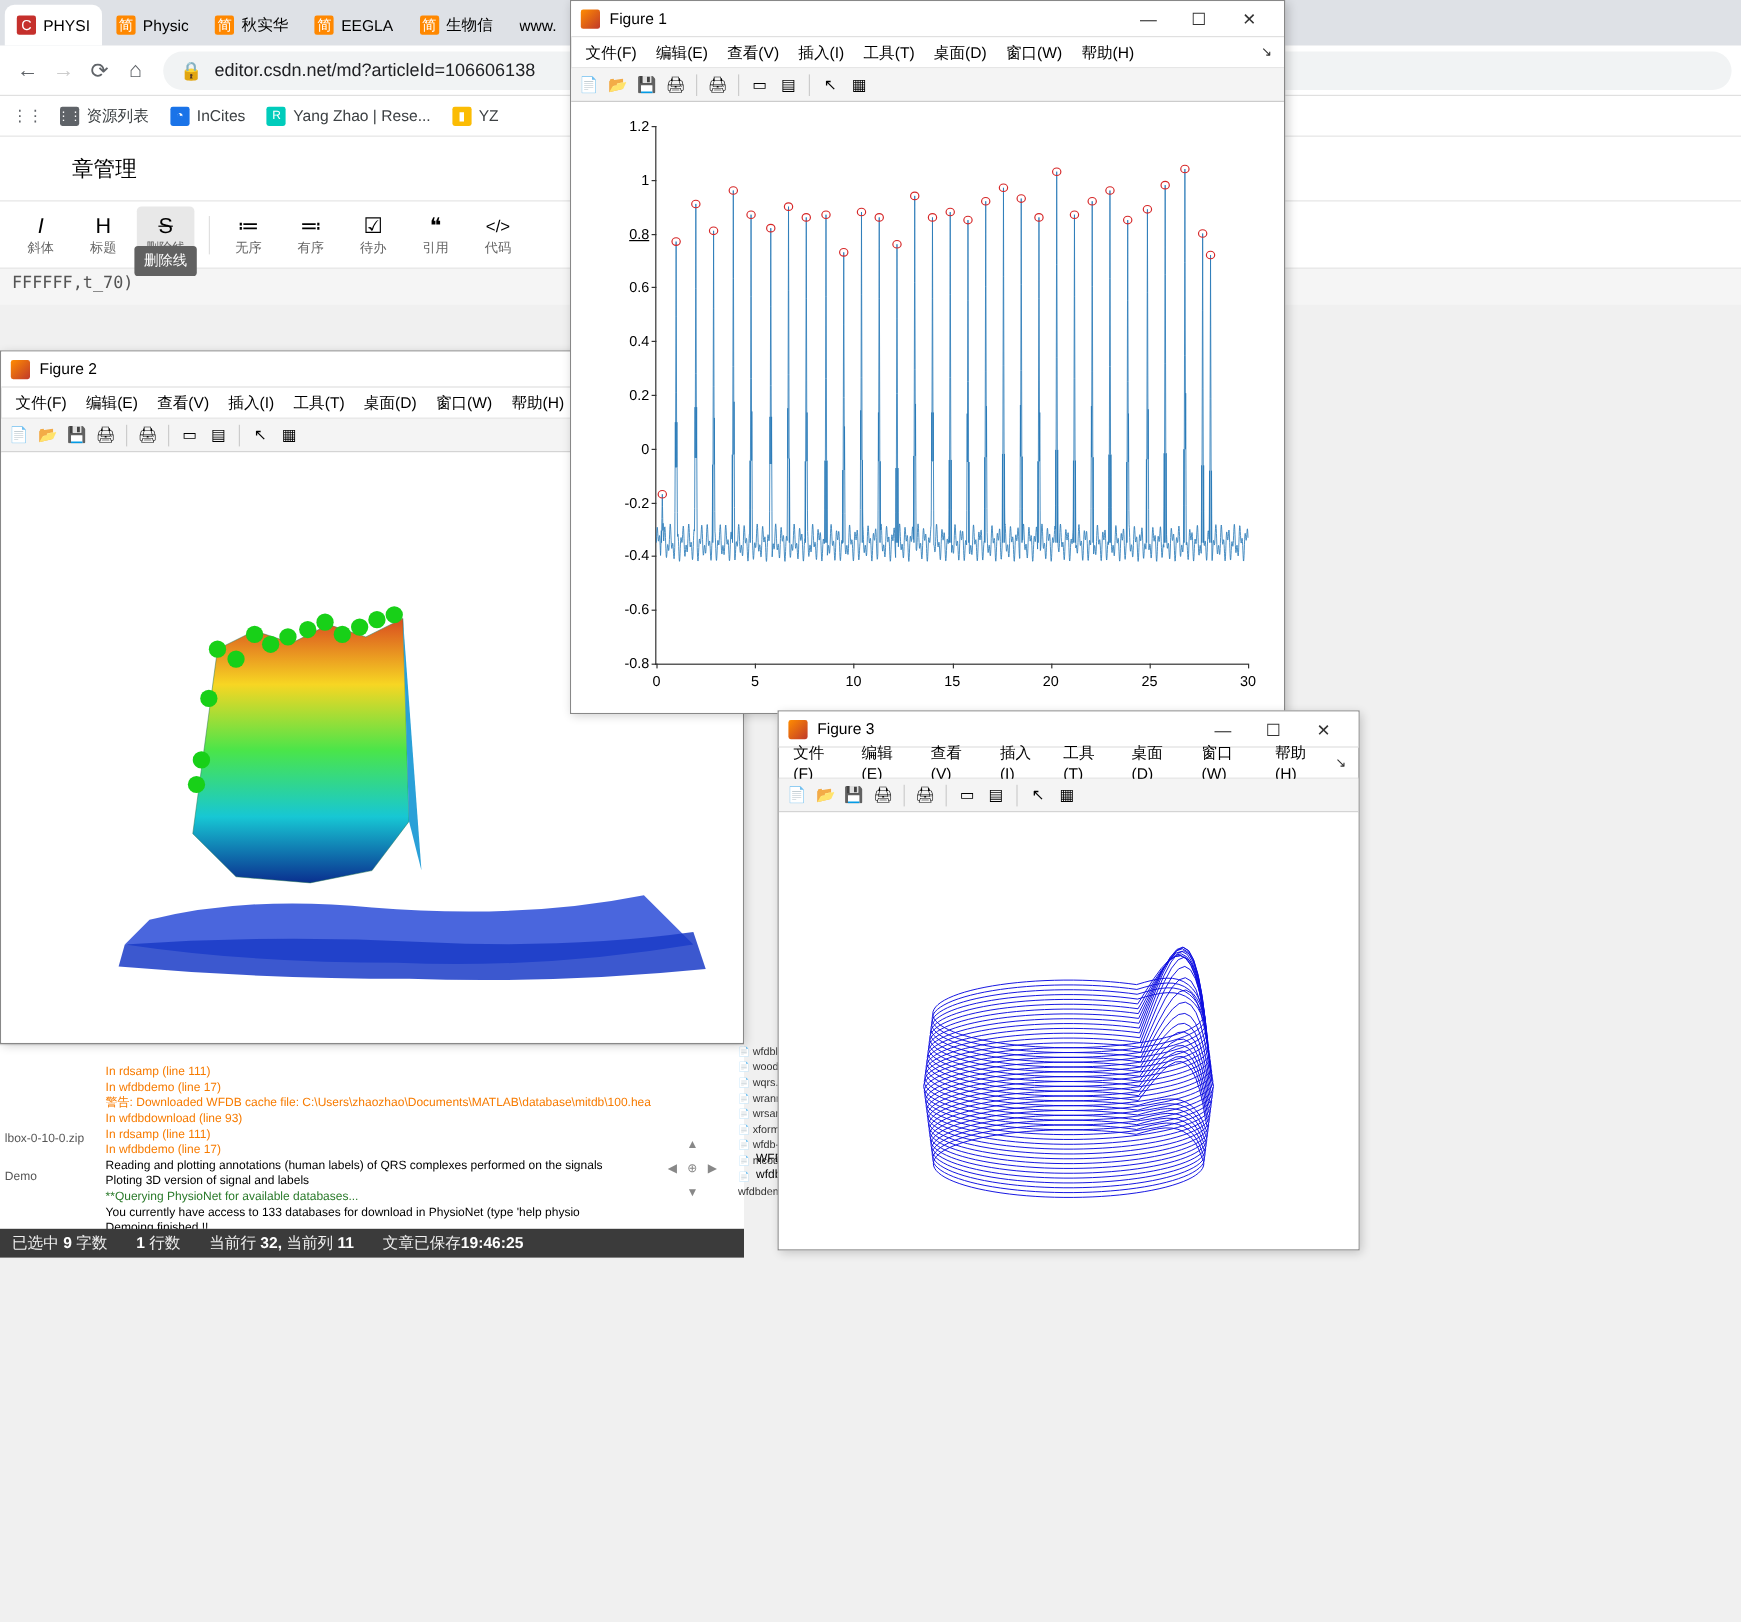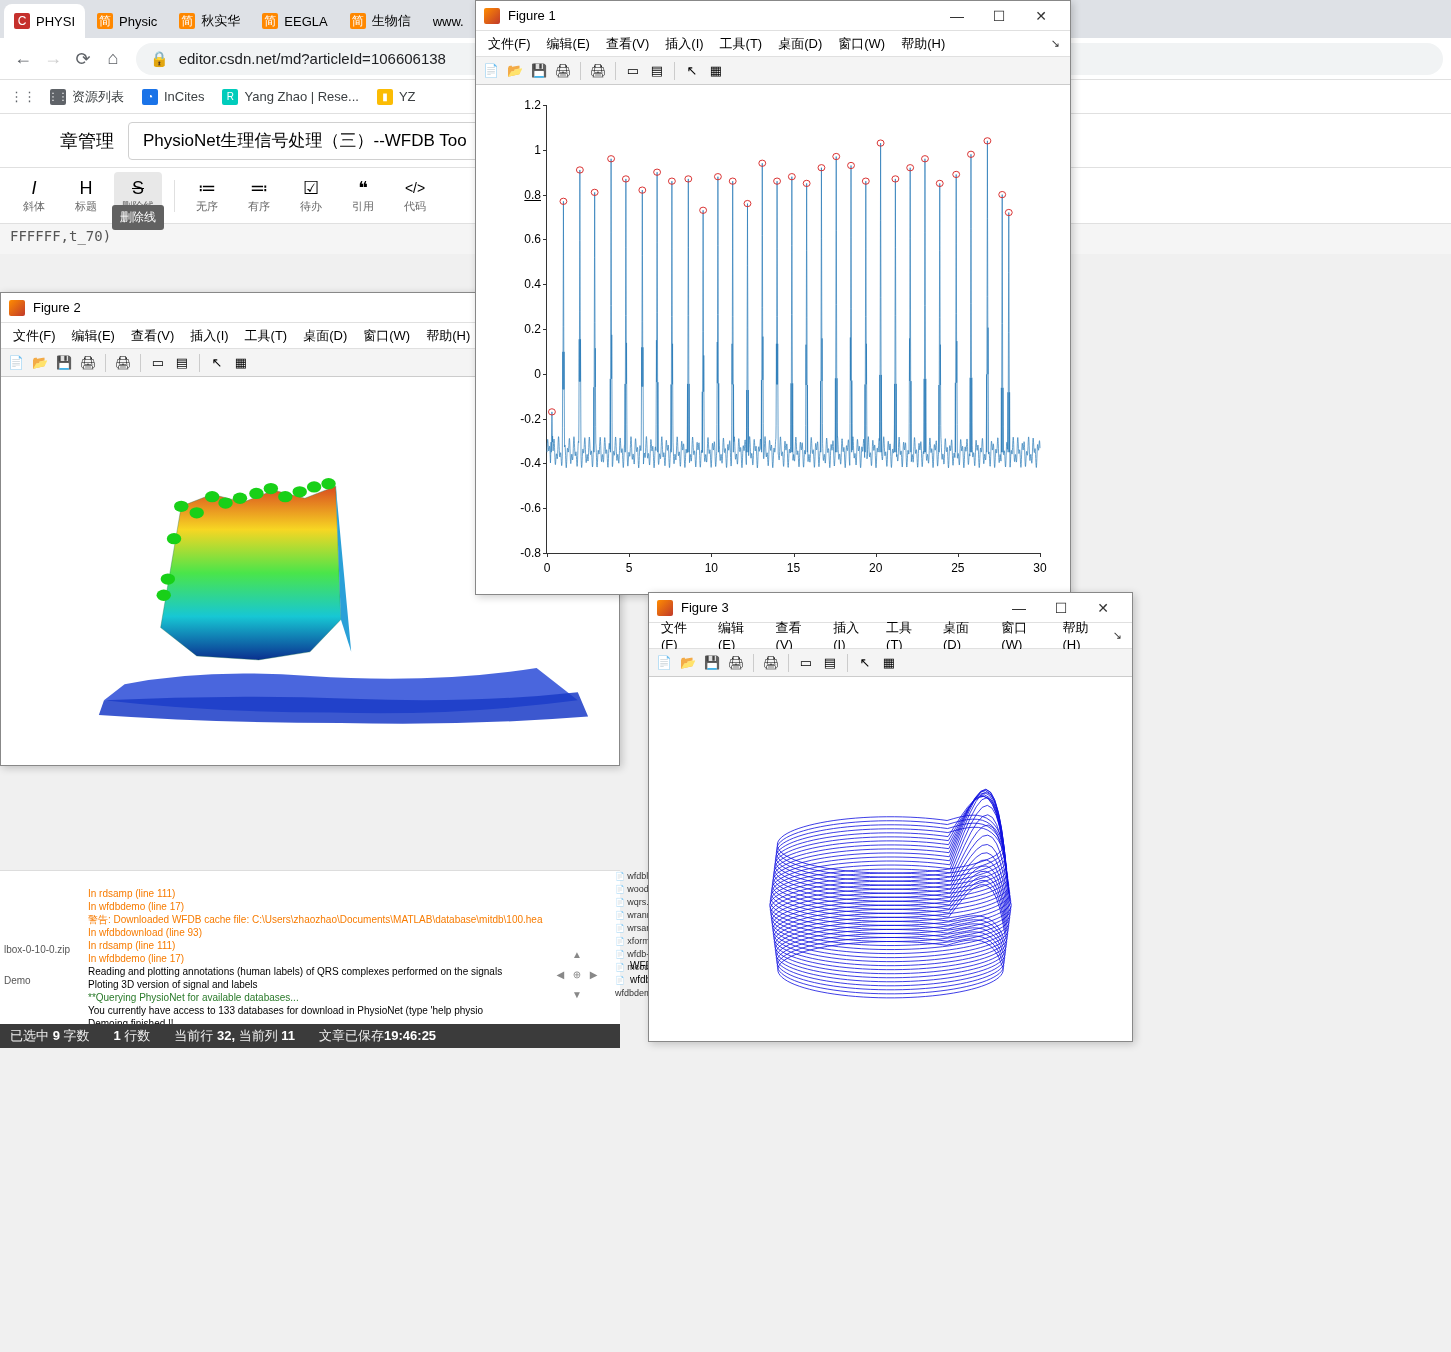--- a/index.html
+++ b/index.html
@@ -55,21 +55,21 @@
 .mw-menubar .corner-arrow { margin-left: auto; font-size: 11px; color: #333; padding-right: 6px; }
 
 .mw-toolbar { height: 28px; display: flex; align-items: center; padding: 0 4px; border-bottom: 1px solid #ccc; background: #f4f4f4; gap: 2px; }
 .mw-tool { width: 22px; height: 22px; display: flex; align-items: center; justify-content: center; font-size: 13px; }
 .mw-tool-sep { width: 1px; height: 18px; background: #ccc; margin: 0 4px; }
 
 .mw-canvas { flex: 1; background: #fff; position: relative; }
 
 
 #fig1 { left: 475px; top: 0; width: 596px; height: 595px; z-index: 30; }
-#fig2 { left: 0; top: 292px; width: 620px; height: 474px; z-index: 10; }
+#fig2 { left: 0; top: 292px; width: 620px; height: 578px; z-index: 10; }
 #fig3 { left: 648px; top: 592px; width: 485px; height: 450px; z-index: 30; }
 
 
 .axes { position: absolute; inset: 20px 30px 40px 70px; border-left: 1px solid #333; border-bottom: 1px solid #333; }
 .ytick { position: absolute; left: -50px; width: 44px; text-align: right; font-size: 12px; transform: translateY(-50%); }
 .xtick { position: absolute; bottom: -22px; font-size: 12px; transform: translateX(-50%); }
 .tickmark-y { position: absolute; left: -4px; width: 4px; height: 1px; background: #333; }
 .tickmark-x { position: absolute; bottom: -4px; width: 1px; height: 4px; background: #333; }
 svg.plot { position: absolute; inset: 0; width: 100%; height: 100%; overflow: visible; }
 
@@ -171,21 +171,20 @@
       <span>Yang Zhao | Rese...</span>
     </div>
     <div class="bookmark-item">
       <span class="bm-icon" style="background:#fbbc04;color:#fff;font-size:10px">▮</span>
       <span>YZ</span>
     </div>
   </div>
 
 <div class="editor-header">
   <span class="mgmt-label">章管理</span>
-  <input class="title-input" value="PhysioNet生理信号处理（三）--WFDB Too" style="">
 </div>
 
 <div class="editor-toolbar">
   <div class="tool-btn">
     <span class="glyph" style="font-style:italic">I</span>
     <span class="label">斜体</span>
   </div>
   <div class="tool-btn">
     <span class="glyph">H</span>
     <span class="label">标题</span>

